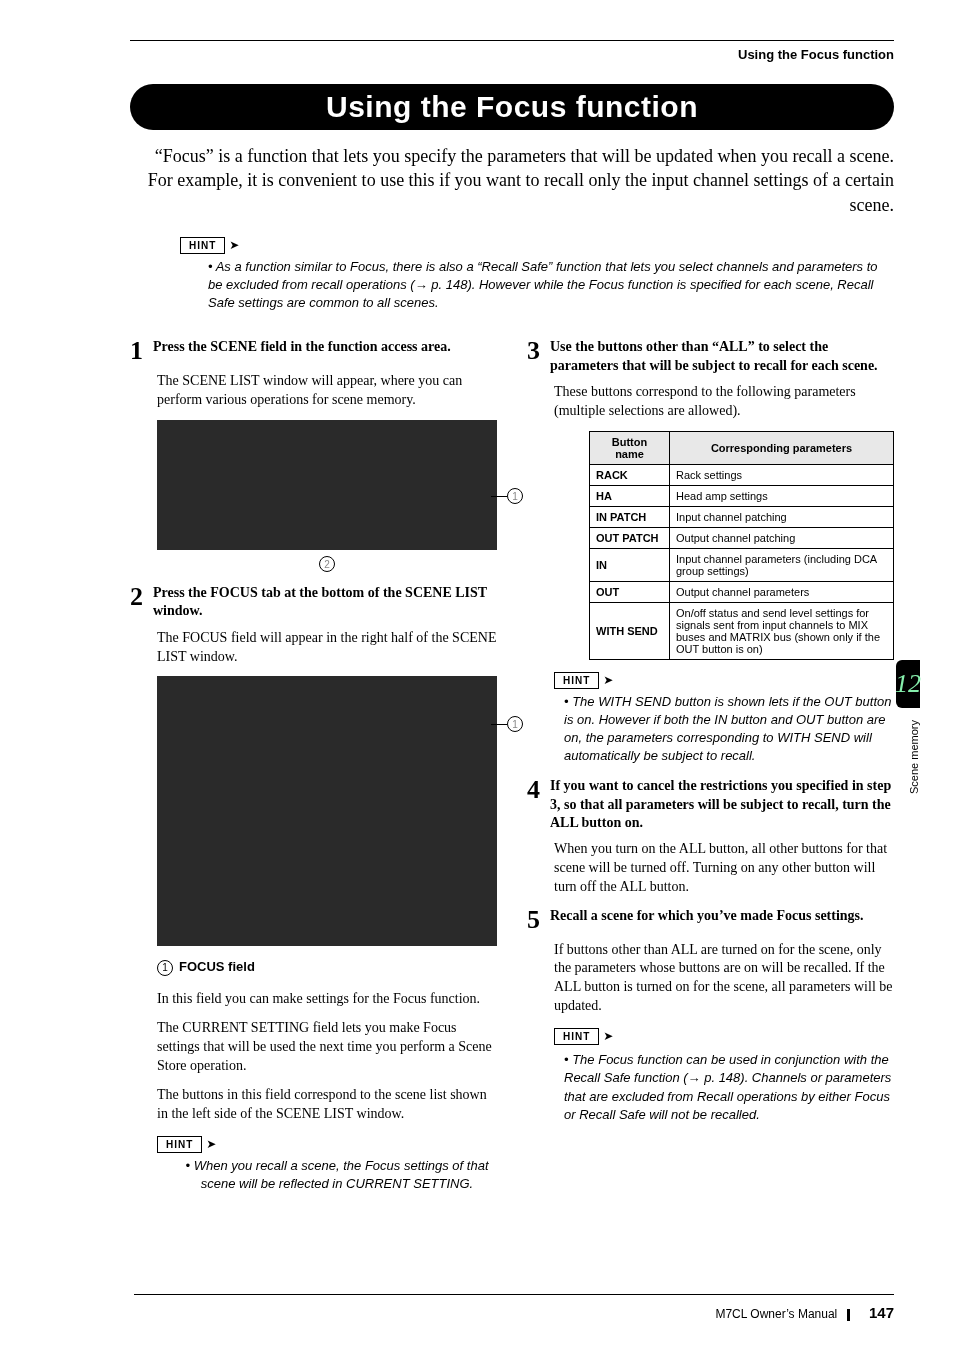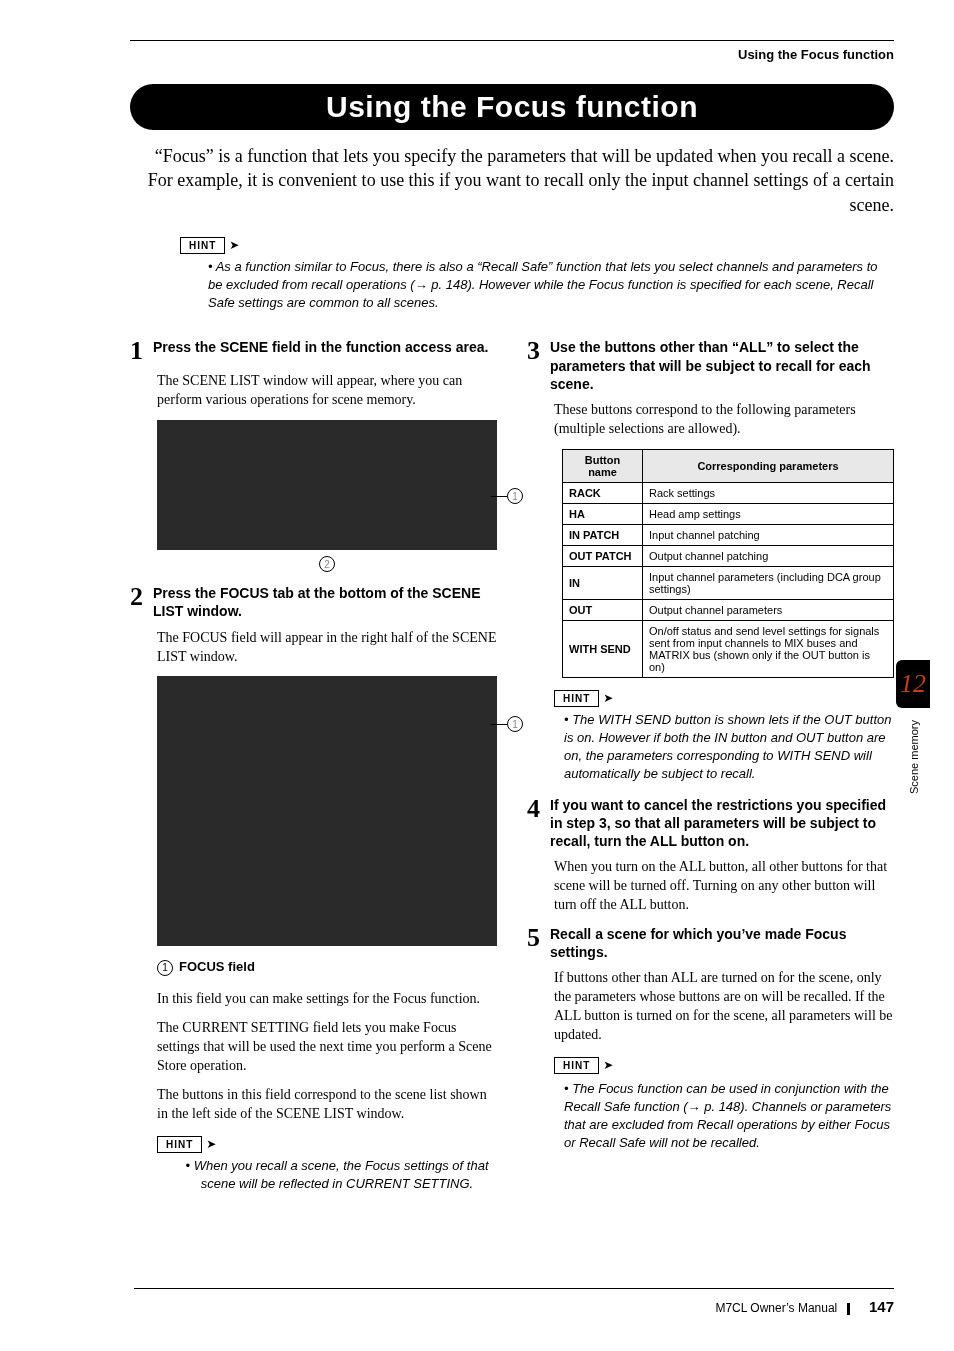--- a/index.html
+++ b/index.html
@@ -9,37 +9,37 @@
   .title-banner { background: #000; color: #fff; border-radius: 30px; height: 46px; display: flex; align-items: center; justify-content: center; font-family: Arial, "Arial Narrow", Helvetica, sans-serif; font-weight: bold; font-size: 30px; margin-bottom: 14px; font-stretch: condensed; letter-spacing: 0.5px; }
   .intro { font-size: 18px; line-height: 1.35; margin-bottom: 18px; text-align: right; }
   .hint-box { display: inline-block; border: 1px solid #000; padding: 2px 8px; font-family: Arial, Helvetica, sans-serif; font-size: 10px; font-weight: bold; letter-spacing: 1px; position: relative; }
   .hint-arrow { display: inline-block; margin-left: 4px; font-size: 12px; }
   .hint-content { font-family: Arial, Helvetica, sans-serif; font-style: italic; font-size: 13px; line-height: 1.4; margin-top: 4px; margin-left: 28px; }
   .top-hint { margin-left: 50px; margin-bottom: 26px; }
   .columns { display: flex; gap: 30px; }
   .col { flex: 1; }
   .step { display: flex; gap: 10px; margin-bottom: 8px; }
   .step-num { font-family: "Times New Roman", serif; font-size: 26px; font-weight: bold; line-height: 1; }
-  .step-head { font-family: Liberation Sans, sans-serif; font-weight: bold; font-size: 14px; line-height: 1.3; }
+  .step-head { font-family: Liberation Serif, serif; font-weight: bold; font-size: 14px; line-height: 1.3; }
   .body-text { font-size: 14px; line-height: 1.35; margin-left: 27px; margin-bottom: 10px; }
   .figure { background: #2a2a2a; margin-left: 27px; margin-bottom: 10px; display: flex; align-items: center; justify-content: center; color: #888; font-size: 10px; font-family: Arial, sans-serif; position: relative; }
   .fig1 { height: 130px; }
   .fig2 { height: 270px; }
   .callout-list { margin-left: 27px; margin-bottom: 12px; font-family: Arial, Helvetica, sans-serif; font-size: 13px; font-weight: bold; line-height: 1.7; }
   .circled { display: inline-flex; align-items: center; justify-content: center; width: 16px; height: 16px; border: 1px solid #000; border-radius: 50%; font-size: 10px; font-weight: normal; margin-right: 6px; font-family: Arial, sans-serif; }
   .hint-block { margin-left: 27px; margin-bottom: 12px; }
   table.params { border-collapse: collapse; width: 100%; margin-left: 0; font-family: Arial, Helvetica, sans-serif; font-size: 11px; margin-bottom: 10px; }
   table.params th, table.params td { border: 1px solid #000; padding: 4px 6px; text-align: left; vertical-align: middle; }
   table.params th { background: #e8e8e8; font-weight: bold; text-align: center; }
   table.params td:first-child { font-weight: bold; white-space: nowrap; width: 80px; }
-  .table-wrap { margin-bottom: 8px; padding-left: 35px; }
+  .table-wrap { margin-left: 27px; margin-bottom: 8px; padding-left: 35px; }
   .side-tab { position: absolute; right: 20px; top: 660px; width: 38px; height: 120px; }
-  .side-tab .marker { background: #000; color: #c2410c; width: 34px; height: 48px; border-radius: 6px 0 0 6px; display: flex; align-items: center; justify-content: center; font-family: "Times New Roman", serif; font-size: 26px; font-style: italic; }
+  .side-tab .marker { background: #000; color: #86efac; width: 24px; height: 48px; border-radius: 6px 0 0 6px; display: flex; align-items: center; justify-content: center; font-family: "Times New Roman", serif; font-size: 26px; font-style: italic; }
   .side-tab .vlabel { writing-mode: vertical-rl; transform: rotate(180deg); font-family: Arial, Helvetica, sans-serif; font-size: 11px; margin-top: 12px; margin-left: 12px; }
-  .footer { position: absolute; bottom: 36px; right: 60px; font-family: Arial, Helvetica, sans-serif; font-size: 12px; }
+  .footer { position: absolute; bottom: 30px; right: 60px; font-family: Arial, Helvetica, sans-serif; font-size: 12px; }
   .footer .line { border-bottom: 1px solid #000; margin-bottom: 4px; width: 760px; position: absolute; right: 0; bottom: 22px; }
   .footer .pg { font-weight: bold; font-size: 15px; margin-left: 10px; }
   .footer .bar { display: inline-block; background: #000; width: 3px; height: 12px; vertical-align: middle; margin: 0 6px; }
   .callout-annot { position: absolute; font-family: Arial, sans-serif; }
   .callout-annot .c { display: inline-flex; align-items: center; justify-content: center; width: 16px; height: 16px; border: 1px solid #000; border-radius: 50%; font-size: 10px; background: #fff; }
   .leader-h { position: absolute; border-top: 1px solid #000; }
 </style>
 </head>
 <body>
 

